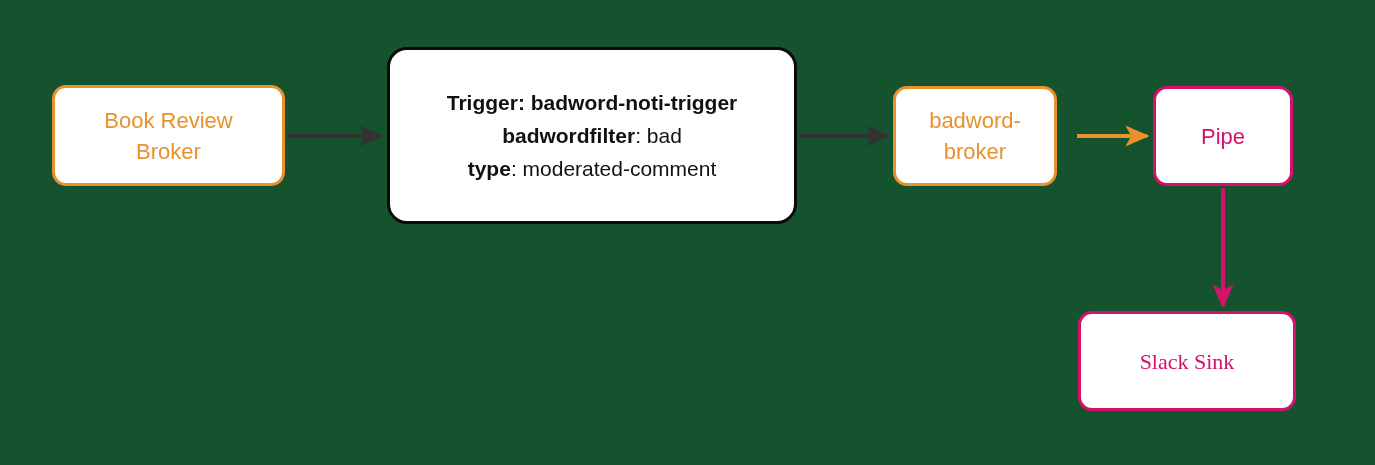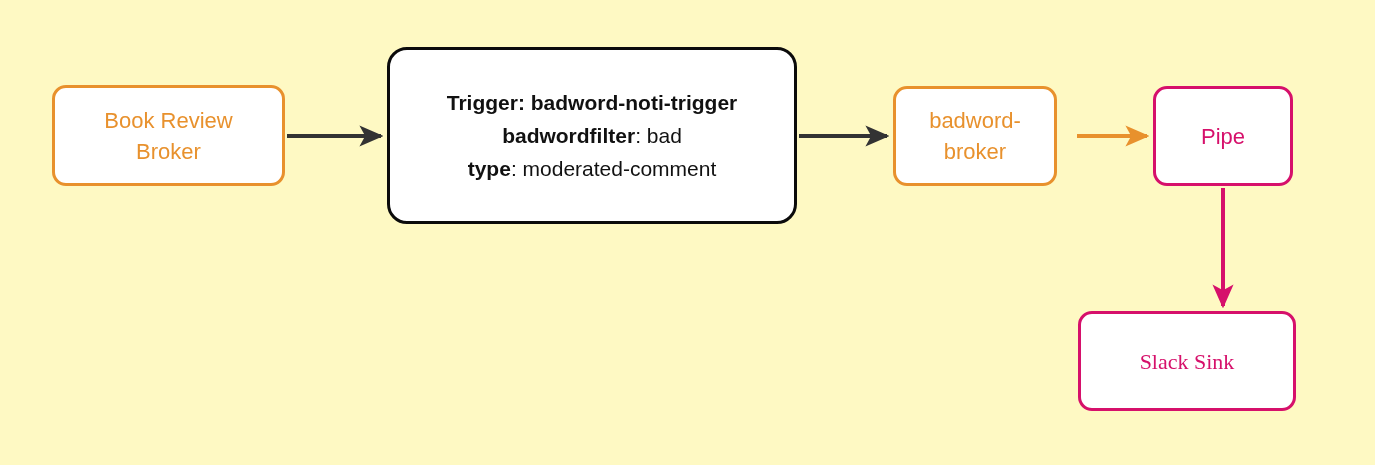--- a/index.html
+++ b/index.html
@@ -4,21 +4,21 @@
 <style>
   html, body {
     margin: 0;
     padding: 0;
     background: #ffffff;
   }
   #diagram-canvas {
     position: relative;
     width: 1375px;
     height: 465px;
-    background: #fef9c3;
+    background: #14532d;
     font-family: "Liberation Sans", sans-serif;
     overflow: hidden;
   }
   #edge-layer {
     position: absolute;
     left: 0;
     top: 0;
     width: 1375px;
     height: 465px;
   }

